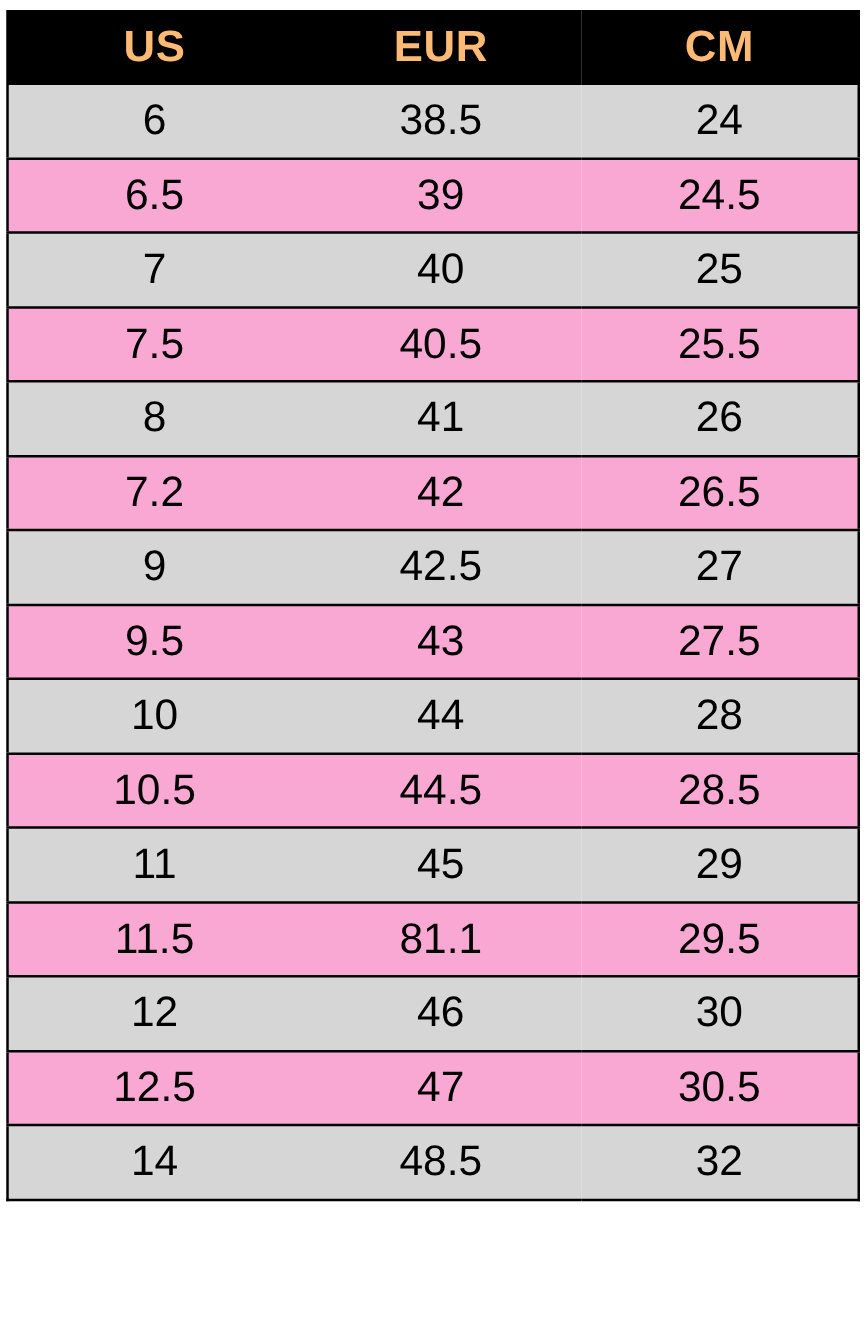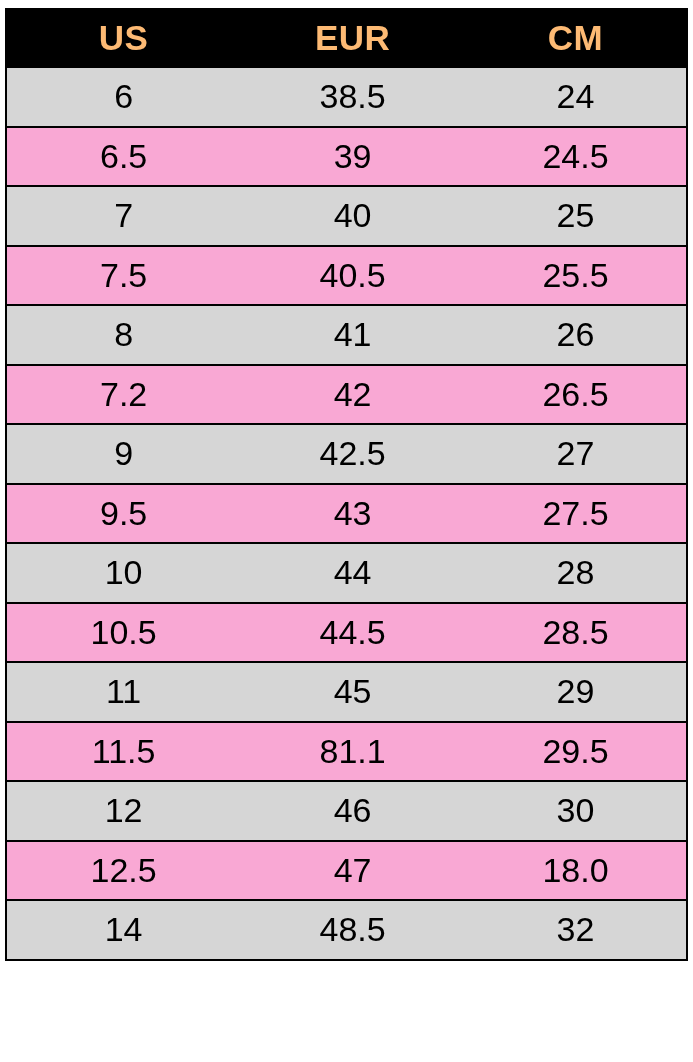--- a/index.html
+++ b/index.html
@@ -145,21 +145,21 @@
           <td>29.5</td>
         </tr>
         <tr class="row-shaded">
           <td>12</td>
           <td>46</td>
           <td>30</td>
         </tr>
         <tr class="row-plain">
           <td>12.5</td>
           <td>47</td>
-          <td>18.0</td>
+          <td>30.5</td>
         </tr>
         <tr class="row-shaded">
           <td>14</td>
           <td>48.5</td>
           <td>32</td>
         </tr>
       </tbody>
   </table>
 </div>
 

